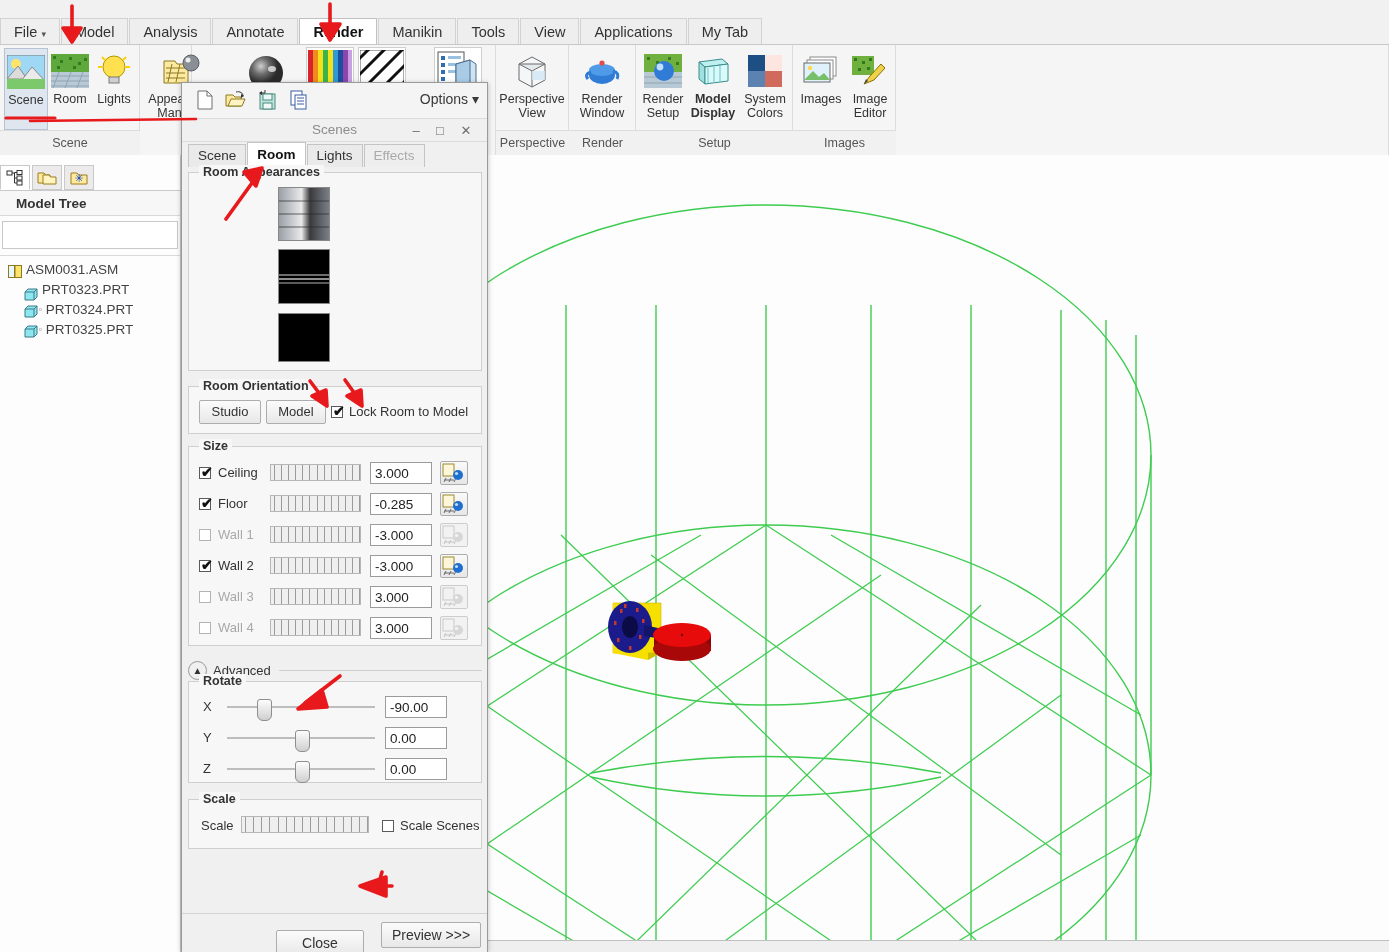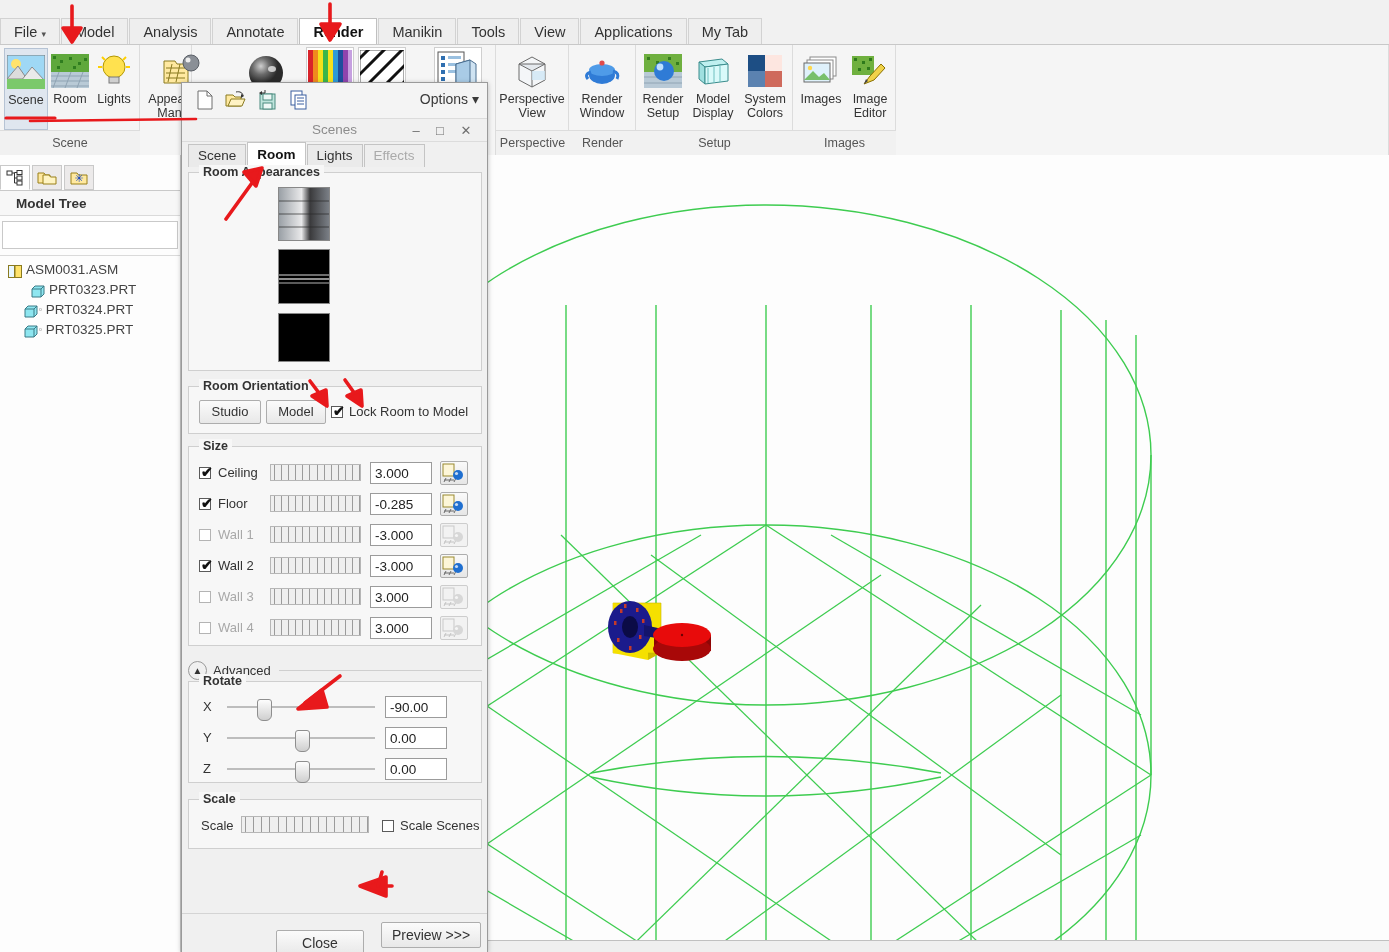--- a/index.html
+++ b/index.html
@@ -286,21 +286,21 @@
             <g stroke="#90a4b4">
               <line x1="0" y1="23" x2="38" y2="23"></line>
               <line x1="0" y1="29" x2="38" y2="29"></line>
             </g>
             <circle cx="20" cy="17" r="10" fill="#2f7bd6"></circle>
             <circle cx="16" cy="13" r="3.4" fill="#bfe0ff"></circle>
           </svg>
         </div>
         <div class="lb">Render Setup</div>
       </div>
-      <div class="rbtn" style="left: 688px; width: 50px;">
+      <div class="rbtn" style="left: 688px; width: 50px; font-weight: bold;">
         <div class="ic" style="display: flex; align-items: center; justify-content: center;">
           <svg width="38" height="34" viewBox="0 0 38 34">
             <polygon points="5,8 28,5 34,10 11,13" fill="#bff0f0" stroke="#3a8c8c"></polygon>
             <polygon points="5,8 11,13 11,30 5,25" fill="#9fe0e0" stroke="#3a8c8c"></polygon>
             <polygon points="11,13 34,10 34,27 11,30" fill="#d9fafa" stroke="#3a8c8c"></polygon>
             <g stroke="#6fc0c0">
               <line x1="14" y1="14" x2="14" y2="29"></line>
               <line x1="20" y1="13" x2="20" y2="29"></line>
               <line x1="26" y1="12" x2="26" y2="28"></line>
             </g>
@@ -379,21 +379,21 @@
   <div id="mtsearch"></div>
   <div id="mttree">
       <div class="trow" style="padding-left: 8px;">
         <span class="tico"><svg width="14" height="13" viewBox="0 0 14 13">
             <rect x="0.5" y="0.5" width="13" height="12" fill="#ffe36b" stroke="#8a7a20"></rect>
             <rect x="0.5" y="0.5" width="6" height="12" fill="#e8f7ff" stroke="#8a7a20"></rect>
             <line x1="7" y1="1" x2="7" y2="12" stroke="#8a7a20"></line>
           </svg></span>
         <span class="tx">ASM0031.ASM</span>
       </div>
-      <div class="trow" style="padding-left: 31px;">
+      <div class="trow" style="padding-left: 24px; align-items: flex-end;">
         <span class="tico"><svg width="14" height="13" viewBox="0 0 14 13">
             <polygon points="1,4 4,1 13,1 13,9 10,12 1,12" fill="#8ee6f0" stroke="#3a7a86"></polygon>
             <polyline points="1,4 10,4 13,1" fill="none" stroke="#3a7a86"></polyline>
             <line x1="10" y1="4" x2="10" y2="12" stroke="#3a7a86"></line>
           </svg></span>
         <span class="tx">PRT0323.PRT</span>
       </div>
       <div class="trow" style="padding-left: 24px;">
         <span class="tico"><svg width="14" height="13" viewBox="0 0 14 13">
             <polygon points="1,4 4,1 13,1 13,9 10,12 1,12" fill="#8ee6f0" stroke="#3a7a86"></polygon>

